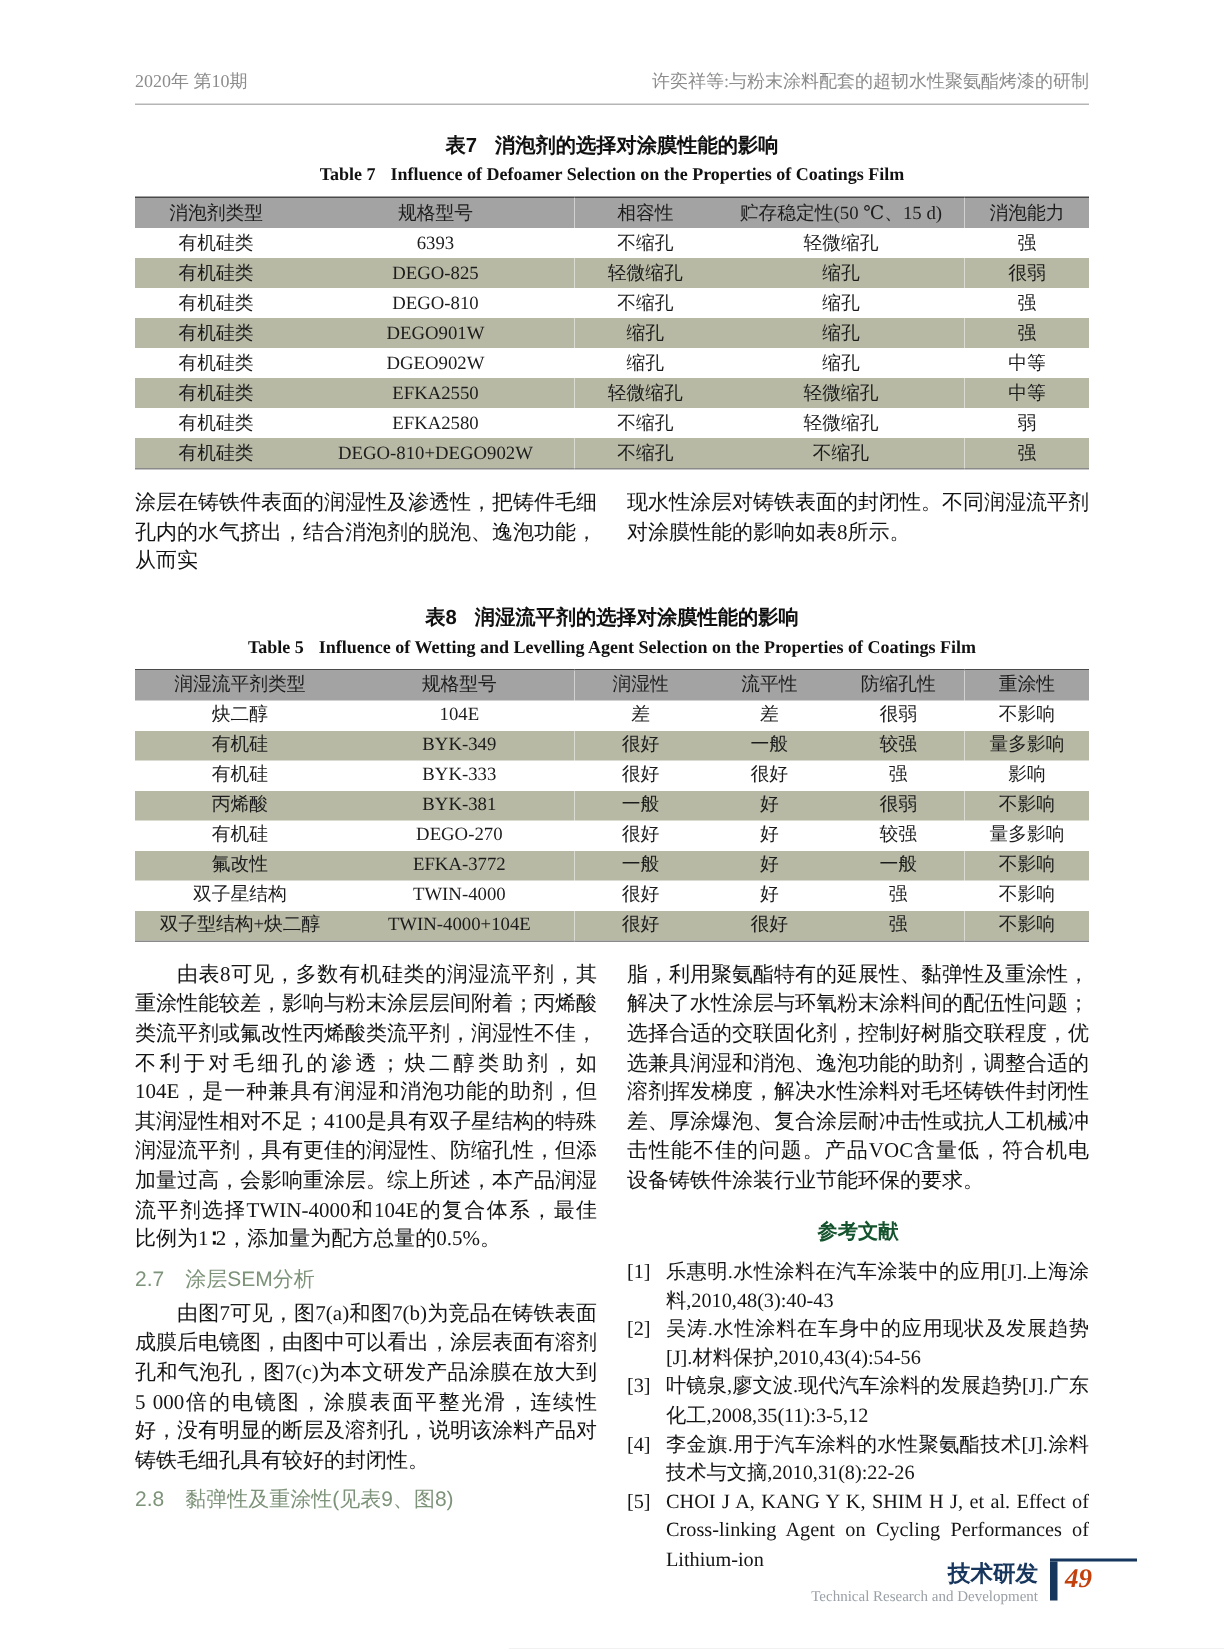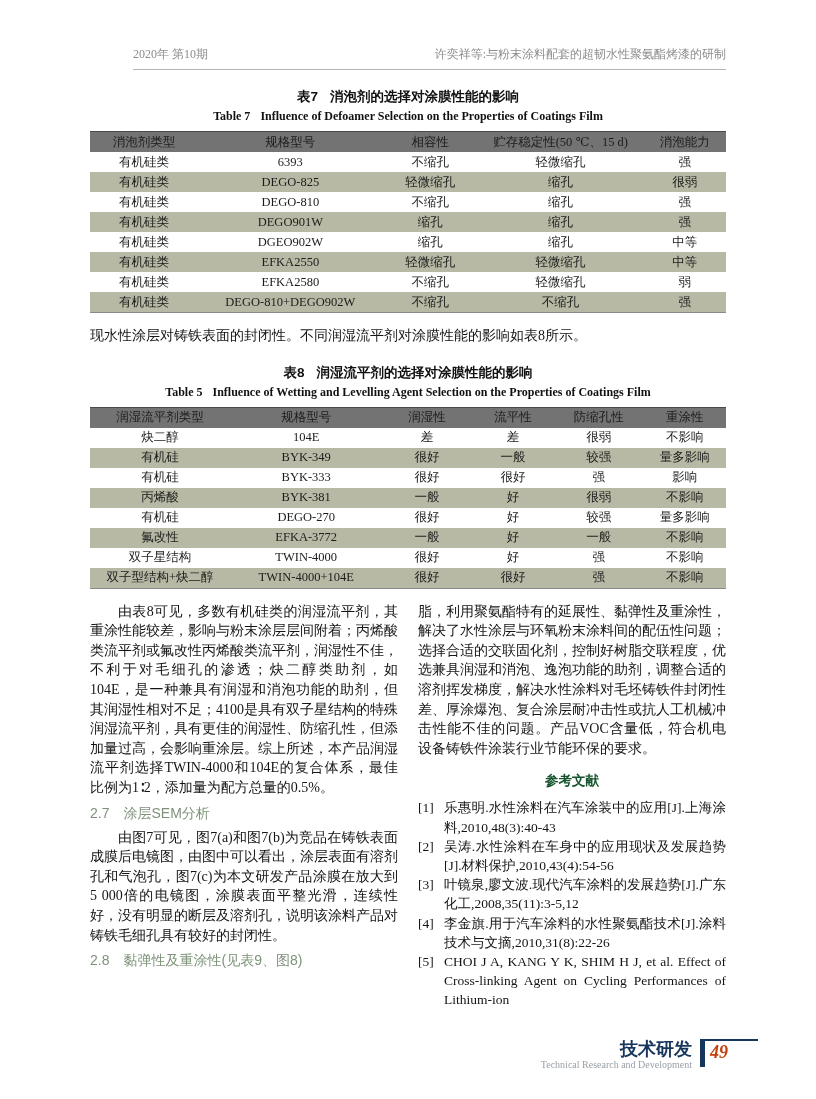--- a/index.html
+++ b/index.html
@@ -11,21 +11,21 @@
     font-family:"Liberation Serif","DejaVu Serif",serif;
     color:#1c1c1c;
     overflow:hidden;
     box-sizing:border-box;
     padding:46px 90px 0 90px;
   }
   
   .runhead{
     display:flex;justify-content:space-between;align-items:flex-end;
     font-size:12px;color:#8c8c8c;
-    padding-bottom:6px;border-bottom:1px solid #b5b5b5;margin-left:43px;
+    padding-bottom:6px;border-bottom:1px solid #b5b5b5;
   }
   
   .cap{ text-align:center; margin-top:18px; }
   .cap .zh{ font-size:13.5px; font-weight:bold; color:#111; font-family:"Liberation Sans","DejaVu Sans",sans-serif;}
   .cap .zh .cap-label{ margin-right:12px; }
   .cap .en{ font-size:12px; font-weight:bold; color:#111; margin-top:3px;}
   .cap .en .cap-label{ margin-right:10px; }
   
   table.data{
     width:100%; border-collapse:collapse; table-layout:fixed;
@@ -33,21 +33,21 @@
     font-size:12.5px;
     border-top:1.5px solid #4a4a4a;
     border-bottom:1.5px solid #8a8a8a;
   }
   table.data td,table.data th{
     text-align:center; font-weight:normal;
     height:20px; padding:0 2px;
     overflow:hidden; white-space:nowrap;
     color:#1c1c1c;
   }
-  table.data thead tr{ background:#737373; }
+  table.data thead tr{ background:#a3a3a3; }
   table.data tbody tr:nth-child(even){ background:#b7b9a4; }
   table.data tbody tr:nth-child(odd){ background:#ffffff; }
   
   .twocol{ display:flex; gap:20px; }
   .col{ flex:1; min-width:0; }
   .body-p{
     font-size:14px; line-height:19.6px; text-align:justify;
     margin:0; color:#141414;
   }
   .indent{ text-indent:2em; }
@@ -75,21 +75,21 @@
   .ref-label{ flex:0 0 26px; }
   .ref-text{ flex:1; text-align:justify; }
   
   .footer{
     position:absolute; right:58px; bottom:28px;
     display:flex; align-items:flex-start;
   }
   .footer-names{ text-align:right; margin-right:8px; padding-top:3px;}
   .footer-zh{
     font-family:"Liberation Sans","DejaVu Sans",sans-serif;
-    font-size:18px; font-weight:bold; color:#17365d; line-height:15px;
+    font-size:15px; font-weight:bold; color:#17365d; line-height:15px;
   }
   .footer-en{ font-size:10px; color:#9aa0a6; margin-top:2px;}
   .pagenum-box{
     width:58px; border-top:2px solid #17365d; position:relative; height:30px;
   }
   .pagenum-bar{
     position:absolute; left:0; top:0; width:5px; height:26px; background:#17365d;
   }
   .pagenum{
     position:absolute; left:10px; top:1px;
@@ -187,20 +187,23 @@
           <td>有机硅类</td>
           <td>DEGO-810+DEGO902W</td>
           <td>不缩孔</td>
           <td>不缩孔</td>
           <td>强</td>
         </tr>
       </tbody>
   </table>
 
   <div class="twocol bridge">
+    <div class="col">
+      <p class="body-p">涂层在铸铁件表面的润湿性及渗透性，把铸件毛细孔内的水气挤出，结合消泡剂的脱泡、逸泡功能，从而实</p>
+    </div>
     <div class="col">
       <p class="body-p">现水性涂层对铸铁表面的封闭性。不同润湿流平剂对涂膜性能的影响如表8所示。</p>
     </div>
   </div>
 
   <div class="cap">
     <div class="zh">
       <span class="cap-label">表8</span><span>润湿流平剂的选择对涂膜性能的影响</span>
     </div>
     <div class="en">

